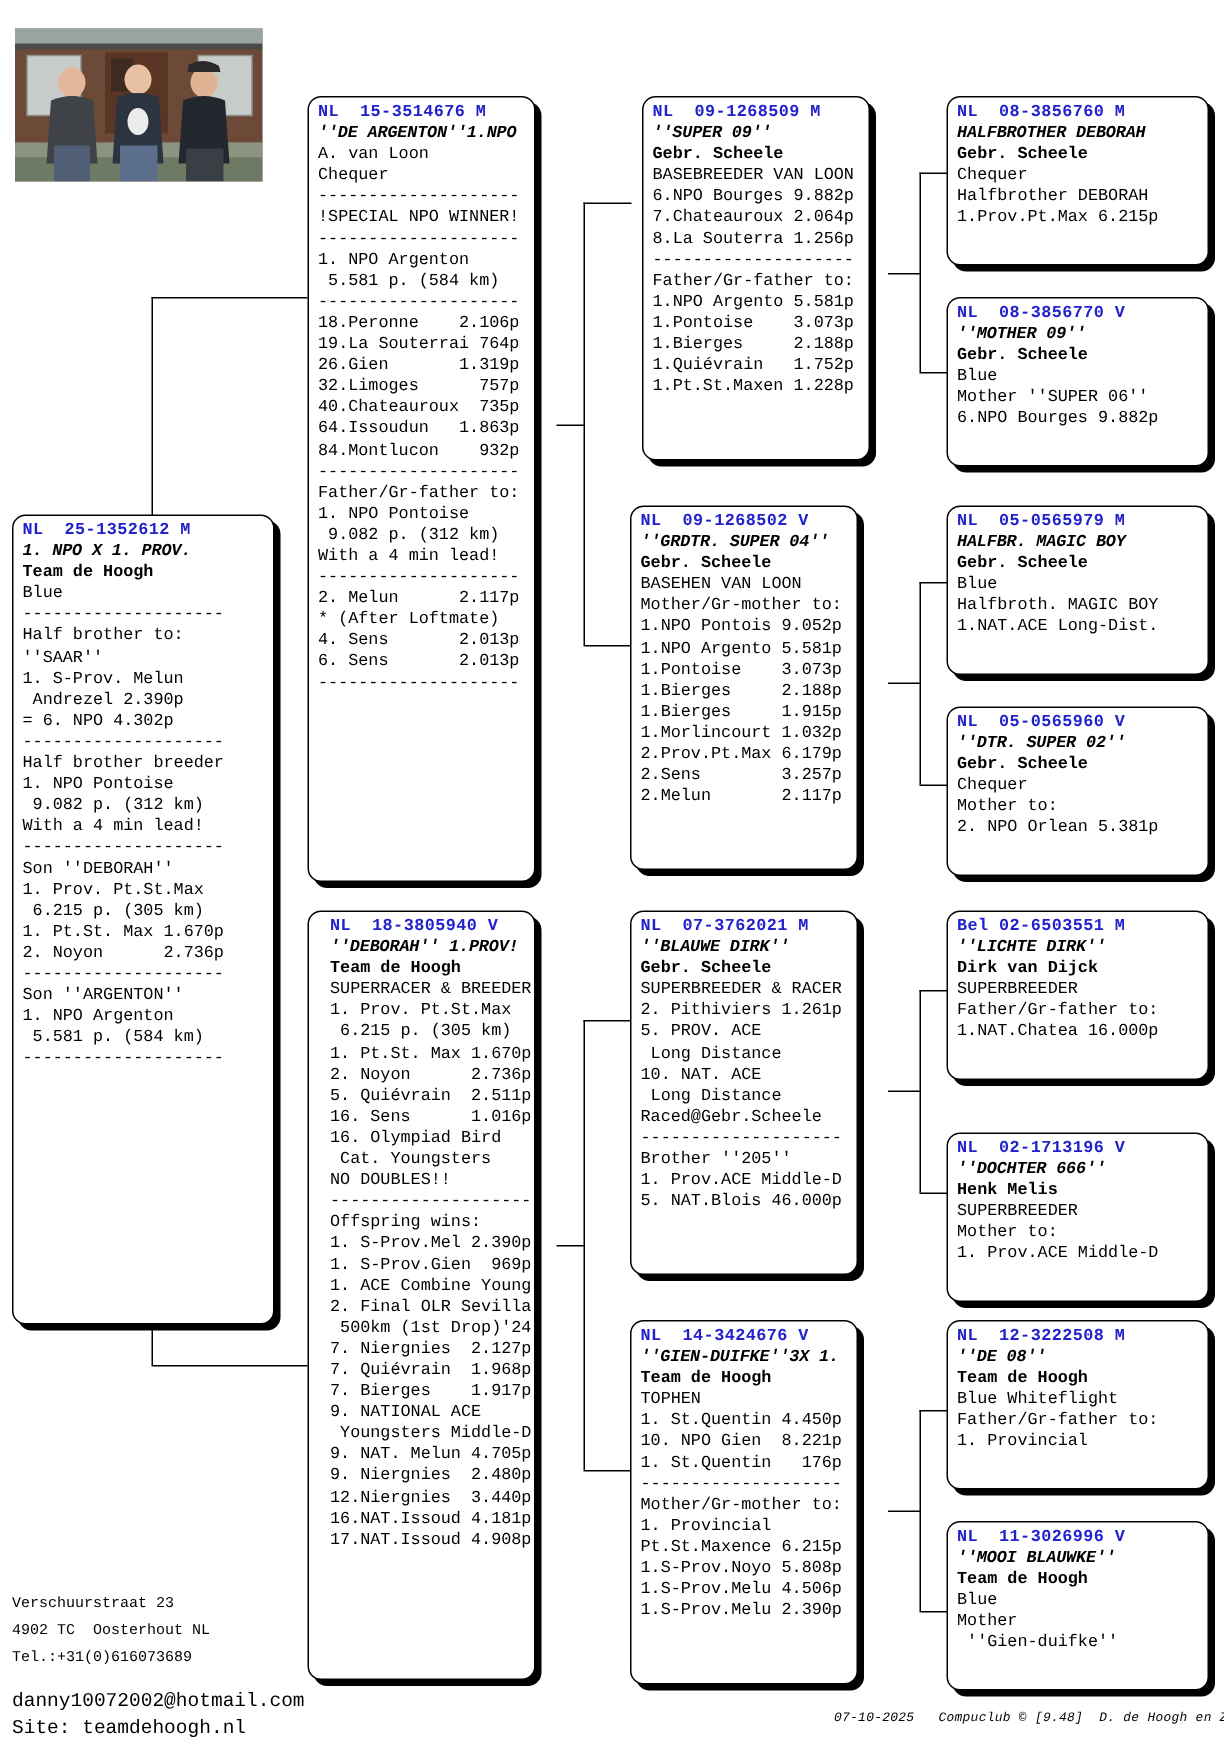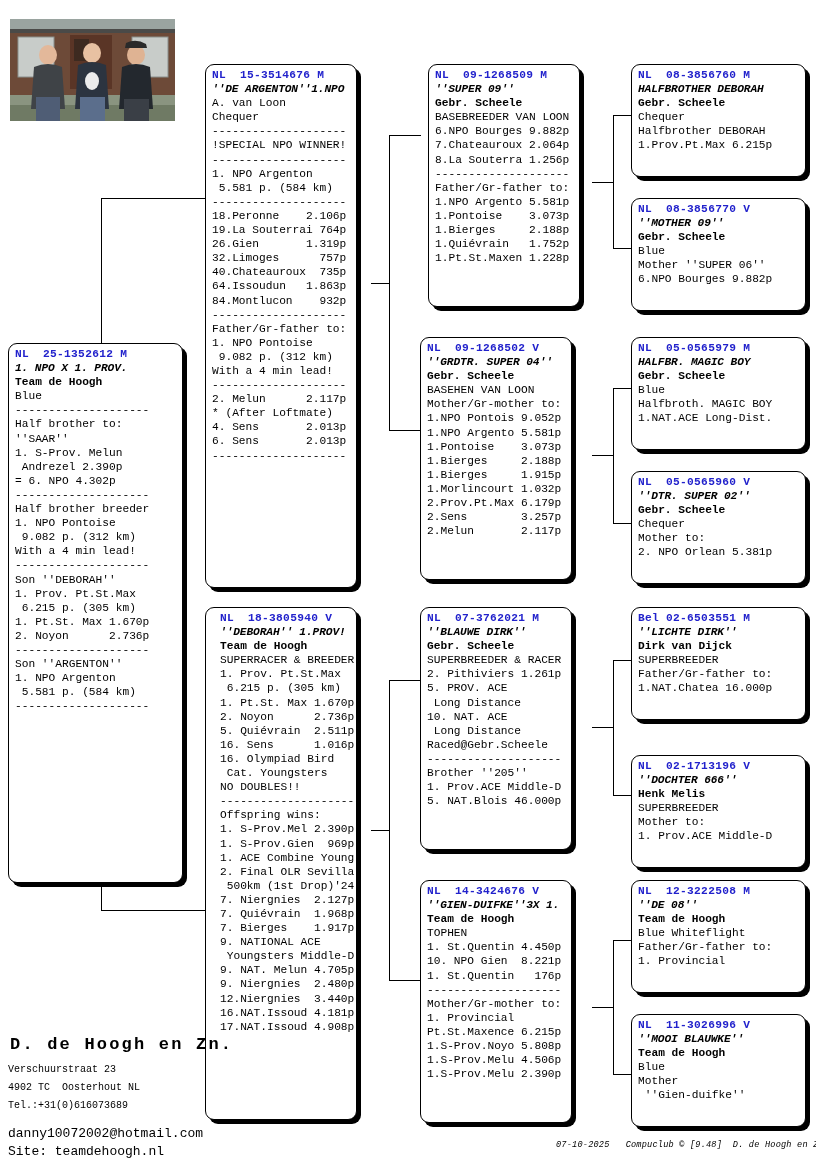--- a/index.html
+++ b/index.html
@@ -372,21 +372,20 @@
 
   <div class="box" style="left:631px;top:1014px;width:175px;height:113px;">
       <div class="ln id">NL  11-3026996 V</div>
       <div class="ln nick">''MOOI BLAUWKE''</div>
       <div class="ln bold">Team de Hoogh</div>
       <div class="ln">Blue</div>
       <div class="ln">Mother</div>
       <div class="ln"> ''Gien-duifke''</div>
     </div>
 
-  <div class="owner">D. de Hoogh en Zn.</div>
   <div class="addr" style="top:1062px;">Verschuurstraat 23</div>
   <div class="addr" style="top:1080px;">4902 TC  Oosterhout NL</div>
   <div class="addr" style="top:1098px;">Tel.:+31(0)616073689</div>
   <div class="mail" style="top:1126px;">danny10072002@hotmail.com</div>
   <div class="mail" style="top:1144px;">Site: teamdehoogh.nl</div>
   <div class="credit">07-10-2025   Compuclub © [9.48]  D. de Hoogh en Zn.</div>
 
 </div>
 
 </body></html>

